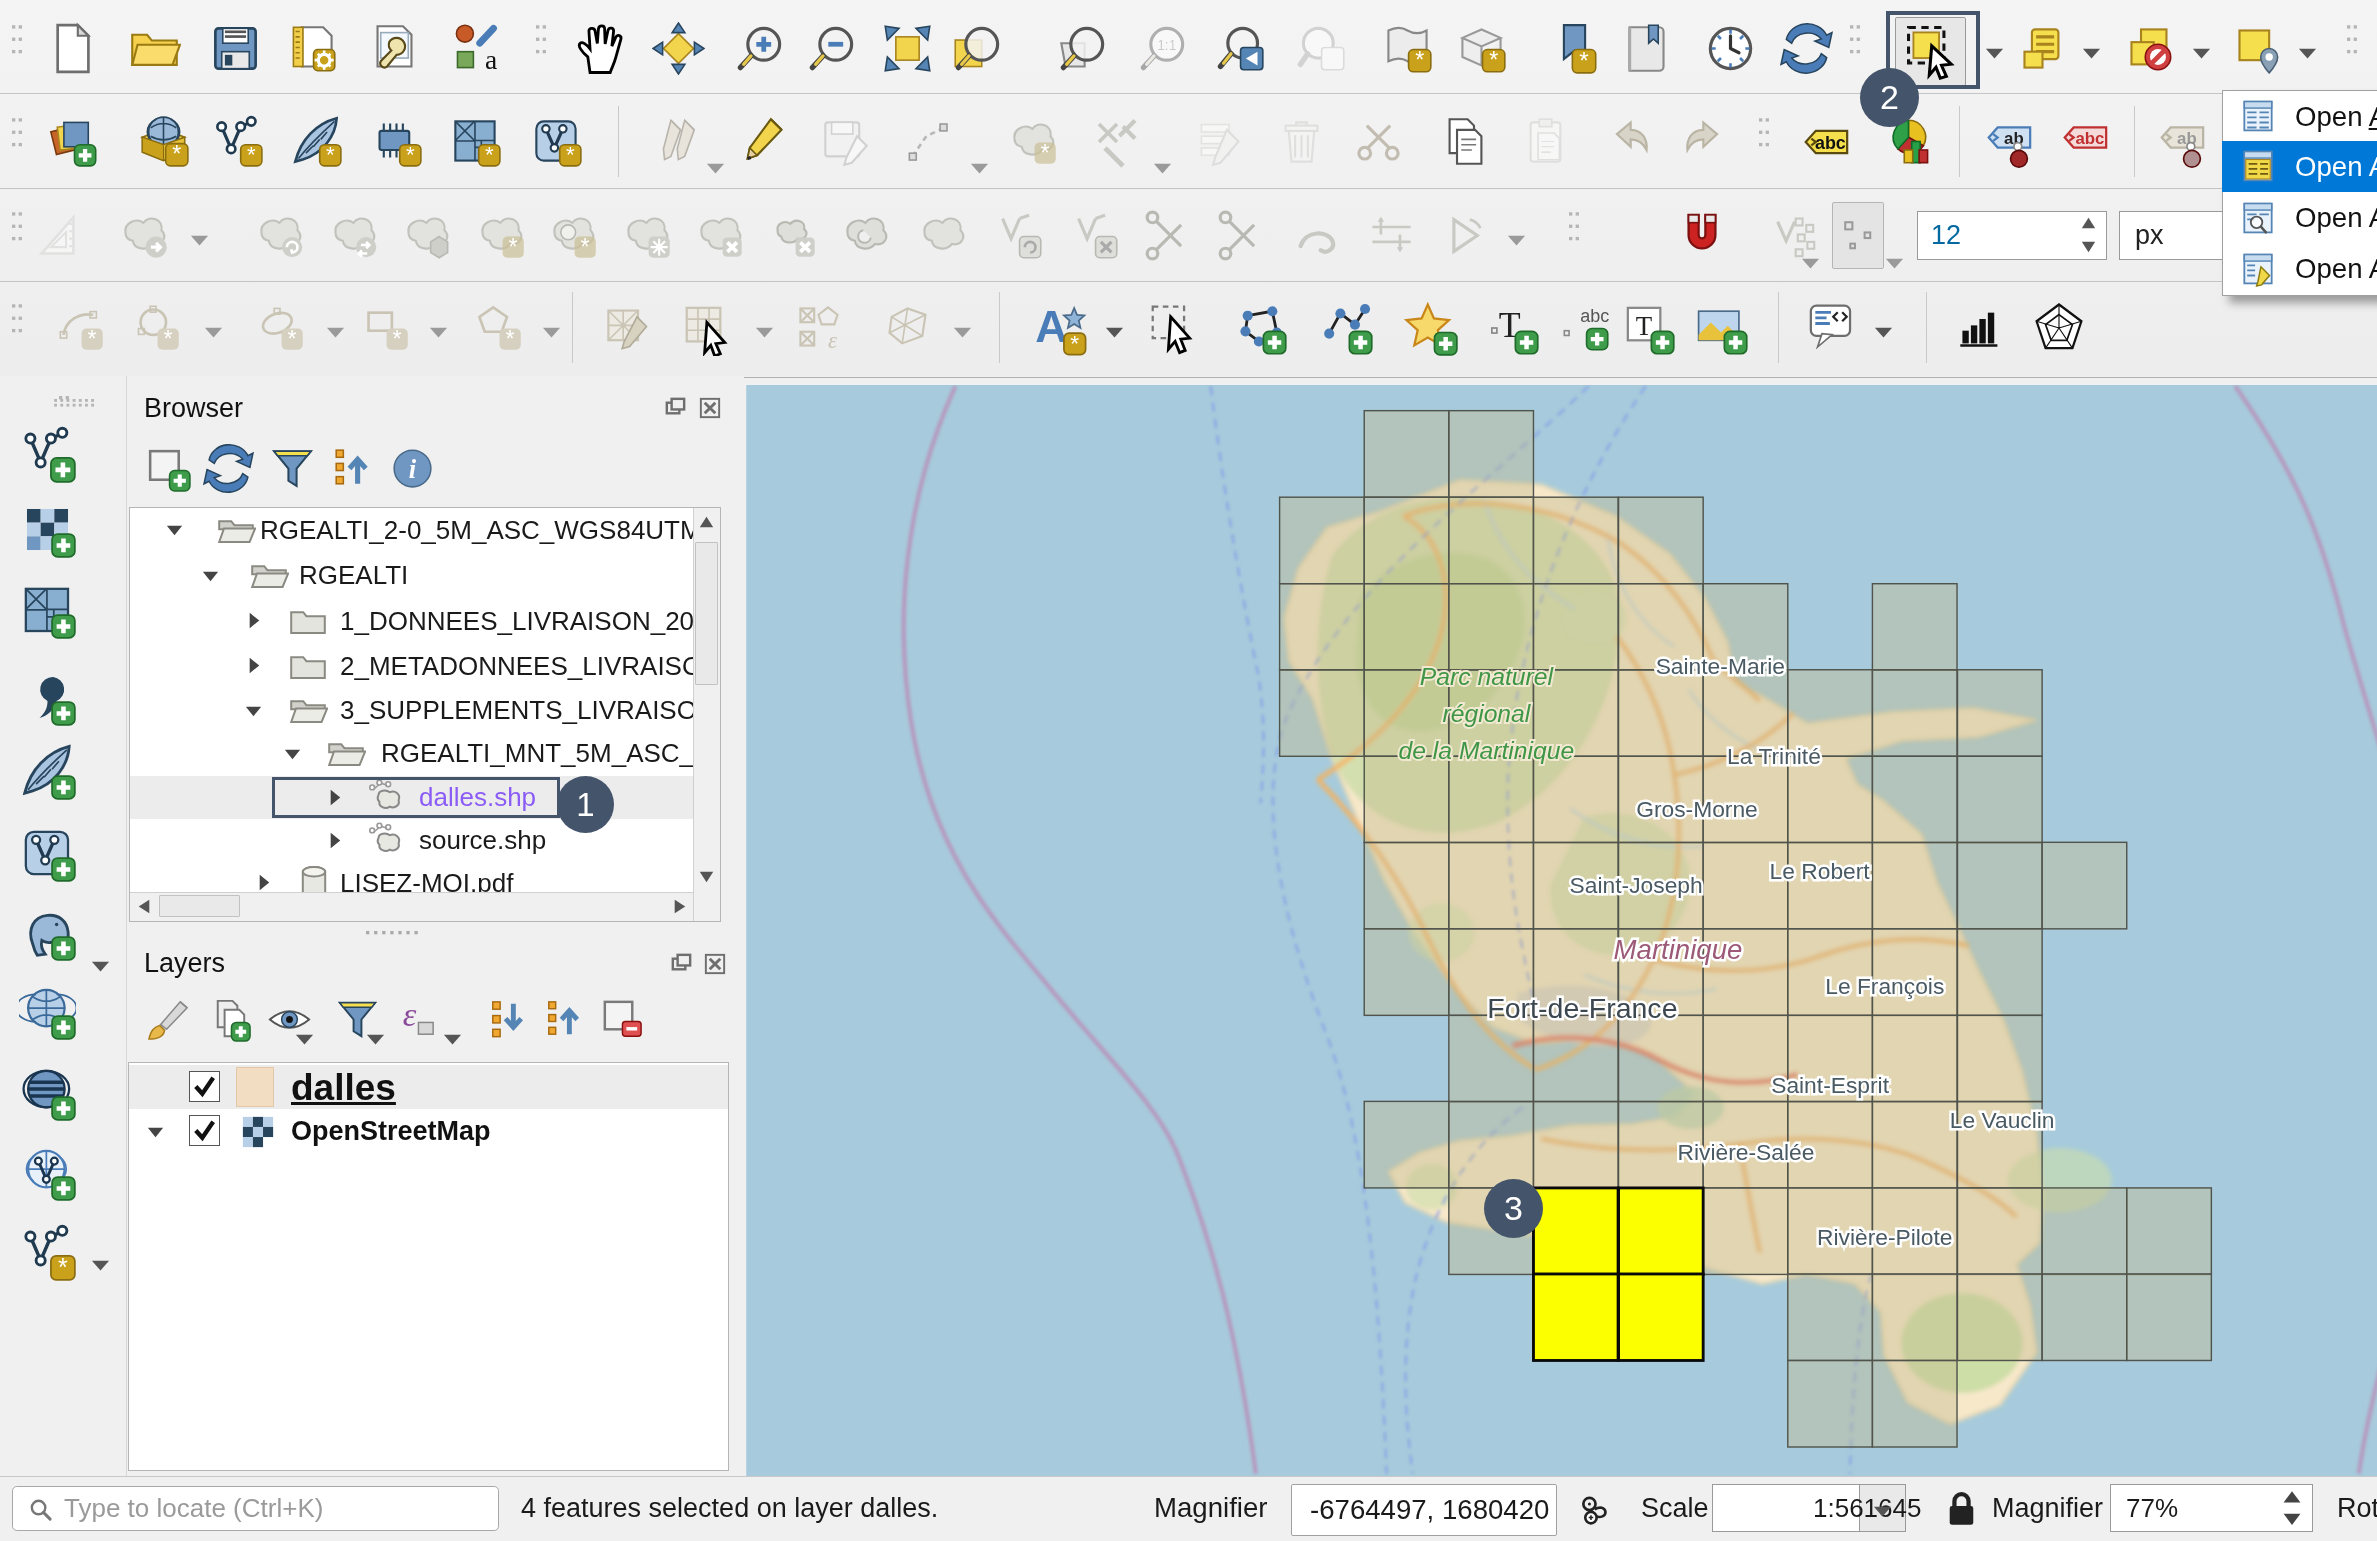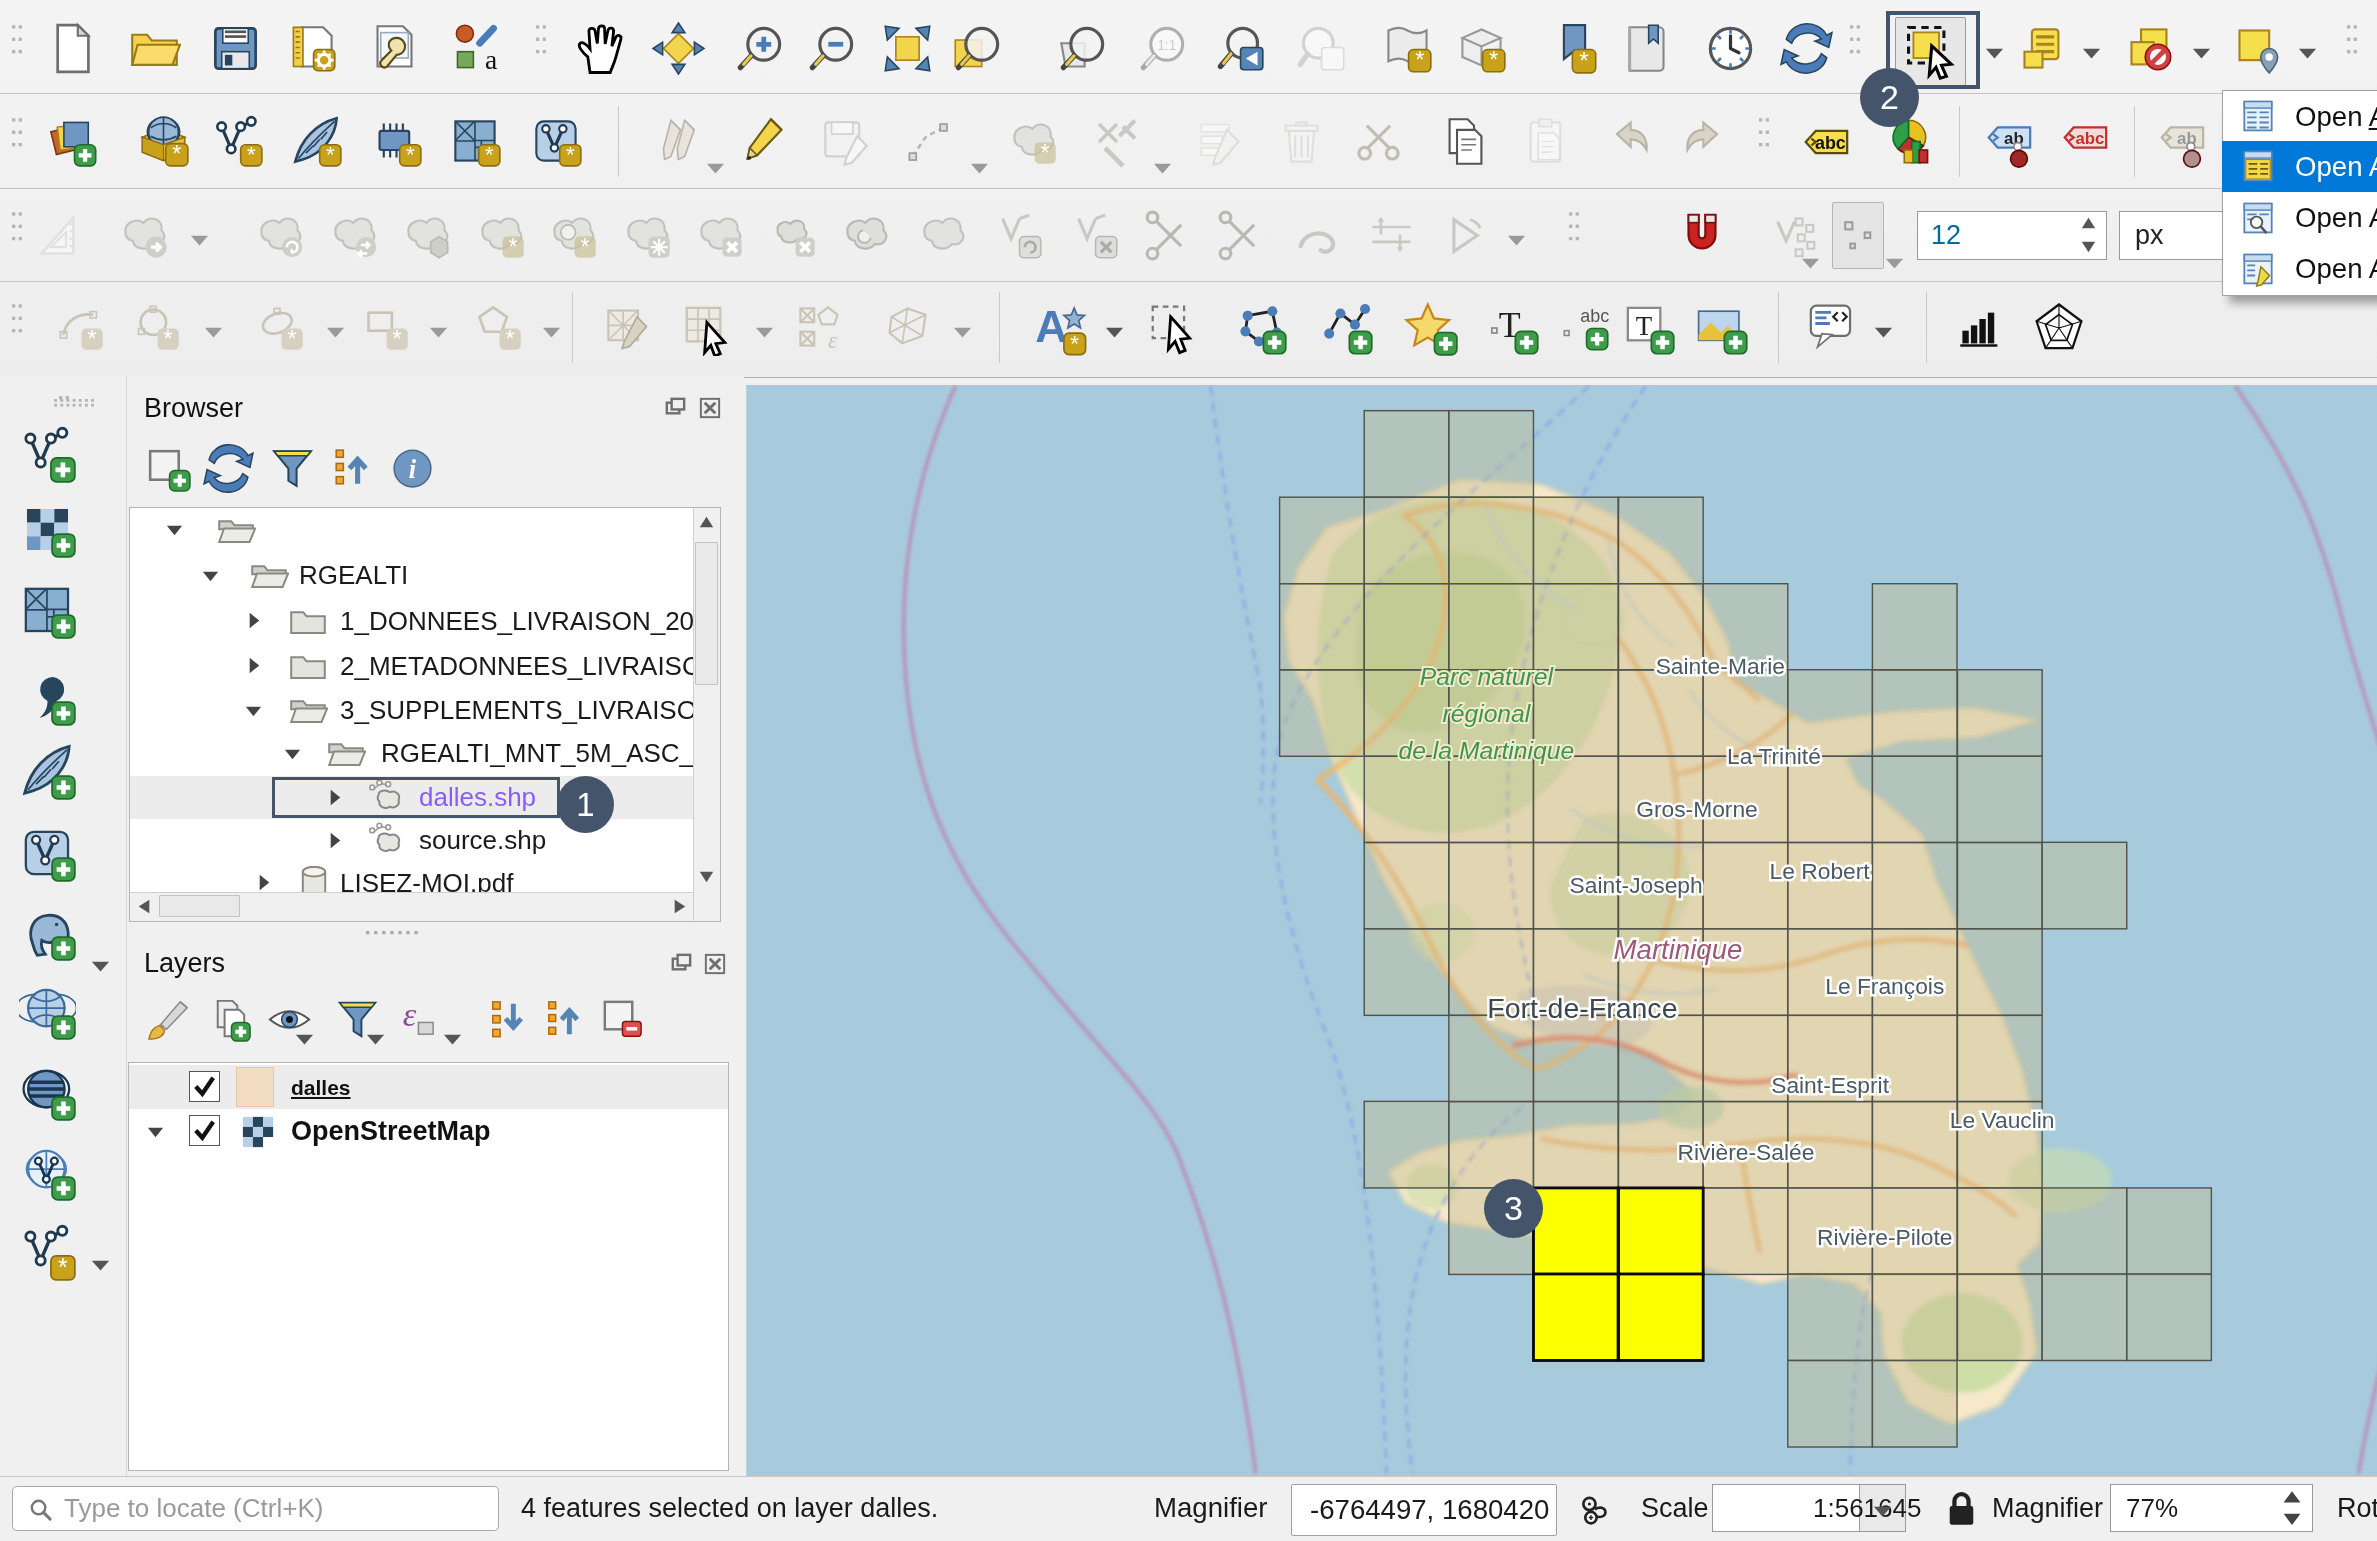--- a/index.html
+++ b/index.html
@@ -870,20 +870,21 @@
 <div style="position:absolute;left:159px;top:895px;width:81px;height:22px;background:#e9e9e9;border:1px solid #c2c2c2;border-radius:1px;z-index:4"></div>
 <div style="position:absolute;left:130px;top:776px;width:563px;height:43px;background:#ececec;z-index:3"></div>
 <div style="position:absolute;left:130px;top:507px;width:563px;height:385px;overflow:hidden;z-index:5">
     <div style="position:absolute;left:34px;top:12.4px;width:21px;height:21px;"><svg viewBox="0 0 44 44" width="21" height="21">
         <polygon points="6,14 38,14 22,34" fill="#444"></polygon>
       </svg></div>
     <div style="position:absolute;left:86px;top:2.9px;width:40px;height:40px;"><svg viewBox="0 0 100 100" width="40" height="40">
         <path d="M8,28 h30 l8,10 h46 v10 h-84 z" fill="#d2d2cc" stroke="#8a8a82" stroke-width="5"></path>
         <path d="M8,80 l12,-34 h78 l-14,34 z" fill="#ecece6" stroke="#8a8a82" stroke-width="5"></path>
       </svg></div>
+    <div style="position:absolute;left:130px;top:3.8px;font-size:26px;line-height:38px;height:38px;color:#1a1a1a;white-space:nowrap">RGEALTI_2-0_5M_ASC_WGS84UTM</div>
     <div style="position:absolute;left:70px;top:58px;width:21px;height:21px;"><svg viewBox="0 0 44 44" width="21" height="21">
         <polygon points="6,14 38,14 22,34" fill="#444"></polygon>
       </svg></div>
     <div style="position:absolute;left:119px;top:48px;width:40px;height:40px;"><svg viewBox="0 0 100 100" width="40" height="40">
         <path d="M8,28 h30 l8,10 h46 v10 h-84 z" fill="#d2d2cc" stroke="#8a8a82" stroke-width="5"></path>
         <path d="M8,80 l12,-34 h78 l-14,34 z" fill="#ecece6" stroke="#8a8a82" stroke-width="5"></path>
       </svg></div>
     <div style="position:absolute;left:169px;top:49px;font-size:26px;line-height:38px;height:38px;color:#1a1a1a;white-space:nowrap">RGEALTI</div>
     <div style="position:absolute;left:113px;top:103px;width:21px;height:21px;"><svg viewBox="0 0 44 44" width="21" height="21">
         <polygon points="14,6 14,38 34,22" fill="#444"></polygon>
@@ -1013,21 +1014,21 @@
     </svg></div>
 <div style="position:absolute;left:365px;top:1032px;width:21px;height:14.3px;z-index:5"><svg viewBox="0 0 44 30">
       <polygon points="4,6 40,6 22,26" fill="#555"></polygon>
     </svg></div>
 <div style="position:absolute;left:128px;top:1062px;width:601px;height:409px;background:#fff;border:1px solid #b5b5b5;z-index:2"></div>
 <div style="position:absolute;left:129px;top:1065px;width:599px;height:44px;background:#ececec;z-index:3"></div>
 <div style="position:absolute;left:189px;top:1071px;width:31px;height:31px;background:#fff;border:1.4px solid #555;z-index:6"><svg viewBox="0 0 40 40" width="100%" height="100%">
       <path d="M8,20 L17,30 L32,8" stroke="#111" stroke-width="6" fill="none"></path>
     </svg></div>
 <div style="position:absolute;left:236px;top:1067px;width:38px;height:40px;background:#f3ddc2;border:0.5px solid #e2c8a8;z-index:6"></div>
-<div style="position:absolute;left:291px;top:1067px;font-size:21px;color:#111;font-weight:bold;white-space:pre;line-height:41px;height:41px;;z-index:6"><u>dalles</u></div>
+<div style="position:absolute;left:291px;top:1067px;font-size:37px;color:#111;font-weight:bold;white-space:pre;line-height:41px;height:41px;;z-index:6"><u>dalles</u></div>
 <div style="position:absolute;left:145px;top:1121px;width:21px;height:21px;z-index:6"><svg viewBox="0 0 44 44" width="21" height="21">
       <polygon points="6,14 38,14 22,34" fill="#444"></polygon>
     </svg></div>
 <div style="position:absolute;left:189px;top:1115px;width:31px;height:31px;background:#fff;border:1.4px solid #555;z-index:6"><svg viewBox="0 0 40 40" width="100%" height="100%">
       <path d="M8,20 L17,30 L32,8" stroke="#111" stroke-width="6" fill="none"></path>
     </svg></div>
 <div style="position:absolute;left:240px;top:1114px;width:36px;height:36px;z-index:6"><svg viewBox="0 0 100 100">
       <rect x="8" y="8" width="28" height="28" fill="#b8cfe8"></rect>
       <rect x="36" y="8" width="28" height="28" fill="#28455e"></rect>
       <rect x="64" y="8" width="28" height="28" fill="#b8cfe8"></rect>

